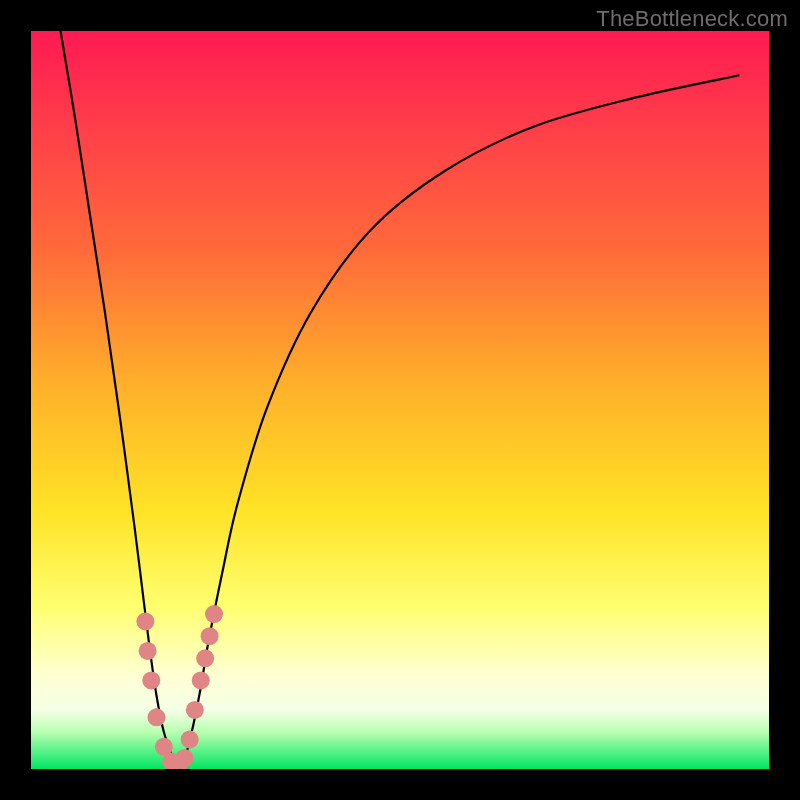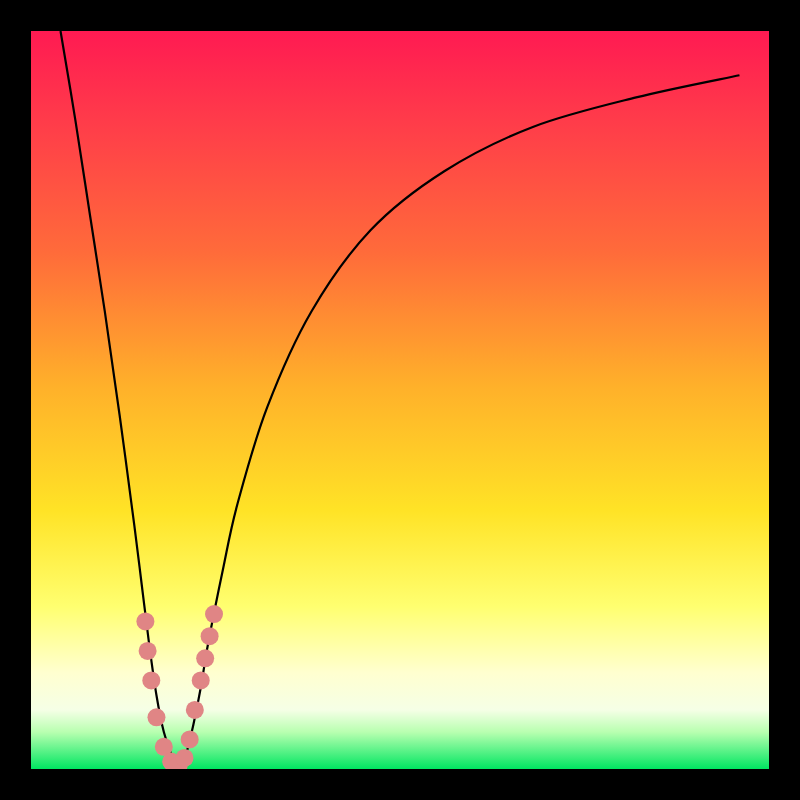--- a/index.html
+++ b/index.html
@@ -75,13 +75,14 @@
           <circle cx="158.67" cy="708.48" r="9" fill="#e08585"></circle>
           <circle cx="163.836" cy="678.96" r="9" fill="#e08585"></circle>
           <circle cx="169.74" cy="649.44" r="9" fill="#e08585"></circle>
           <circle cx="174.168" cy="627.3" r="9" fill="#e08585"></circle>
           <circle cx="178.596" cy="605.16" r="9" fill="#e08585"></circle>
           <circle cx="183.024" cy="583.02" r="9" fill="#e08585"></circle>
         </g>
     </svg>
   </div>
 
+  <div class="watermark">TheBottleneck.com</div>
 </div>
 
 </body></html>

